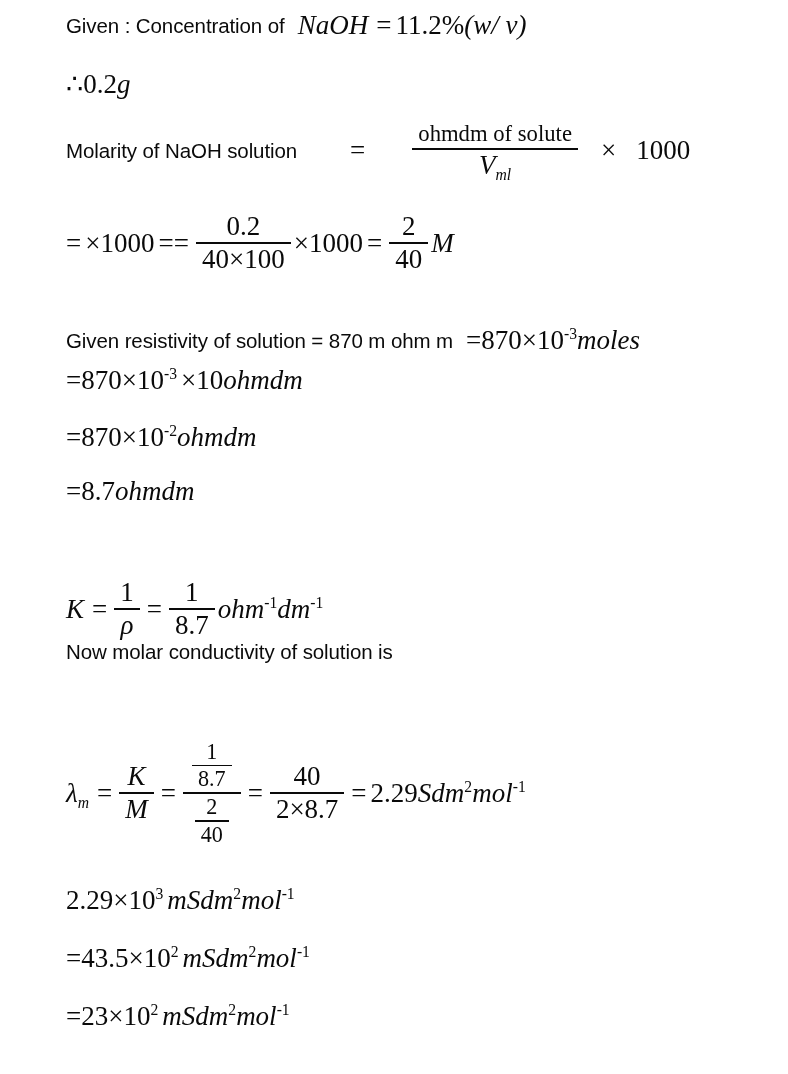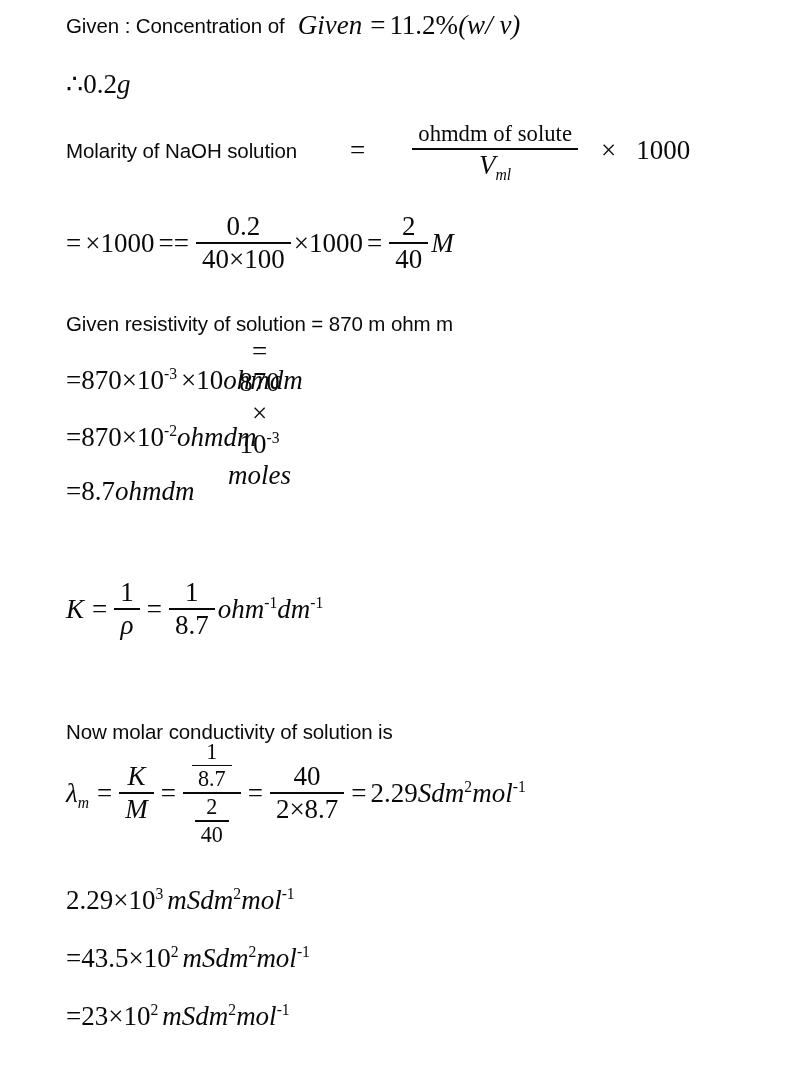--- a/index.html
+++ b/index.html
@@ -104,21 +104,21 @@
   }
 </style>
 </head>
 <body>
 
 <div class="sheet">
 
   <div class="line" style="top:10px;">
     <span class="prose">Given : Concentration of</span>
     <span class="sp6"></span>
-    <span class="math"><span class="serif-it">Given</span></span>
+    <span class="math"><span class="serif-it">NaOH</span></span>
     <span class="sp4"></span>
     <span class="math"><span class="serif-up">=</span></span>
     <span class="sp2"></span>
     <span class="math"><span class="serif-up">11.2%</span></span>
     <span class="math"><span class="serif-it">(w/ v)</span></span>
   </div>
 
   <div class="line" style="top:68px;">
     <span class="math"><span class="serif-up">∴</span></span>
     <span class="math"><span class="serif-up">0.2</span></span>
@@ -165,21 +165,21 @@
     <span class="math">
       <span class="frac">
         <span class="num serif-up">2</span>
         <span class="bar"></span>
         <span class="den serif-up">40</span>
       </span>
     </span>
     <span class="math"><span class="serif-it">M</span></span>
   </div>
 
-  <div class="line" style="top:312px;flex-direction:column;">
+  <div class="line" style="top:325px;">
     <span class="prose">Given resistivity of solution = 870 m ohm m</span>
     <span class="sp6"></span>
     <span class="math"><span class="serif-up">=</span></span>
     <span class="math"><span class="serif-up">870</span></span>
     <span class="math"><span class="serif-up">×</span></span>
     <span class="math"><span class="serif-up">10</span><sup class="exp">-3</sup></span>
     <span class="math"><span class="serif-it">moles</span></span>
   </div>
 
   <div class="line" style="top:365px;">
@@ -227,21 +227,21 @@
       <span class="frac">
         <span class="num serif-up">1</span>
         <span class="bar"></span>
         <span class="den serif-up">8.7</span>
       </span>
     </span>
     <span class="math"><span class="serif-it">ohm</span><sup class="exp">-1</sup></span>
     <span class="math"><span class="serif-it">dm</span><sup class="exp">-1</sup></span>
   </div>
 
-  <div class="line" style="top:720px;align-items:center;">
+  <div class="line" style="top:640px;align-items:center;">
     <span class="prose">Now molar conductivity of solution is</span>
   </div>
 
   <div class="line" style="top:740px;">
     <span class="math"><span class="serif-it">λ</span><sub class="sb">m</sub></span>
     <span class="sp4"></span>
     <span class="math"><span class="serif-up">=</span></span>
     <span class="sp2"></span>
     <span class="math">
       <span class="frac">

